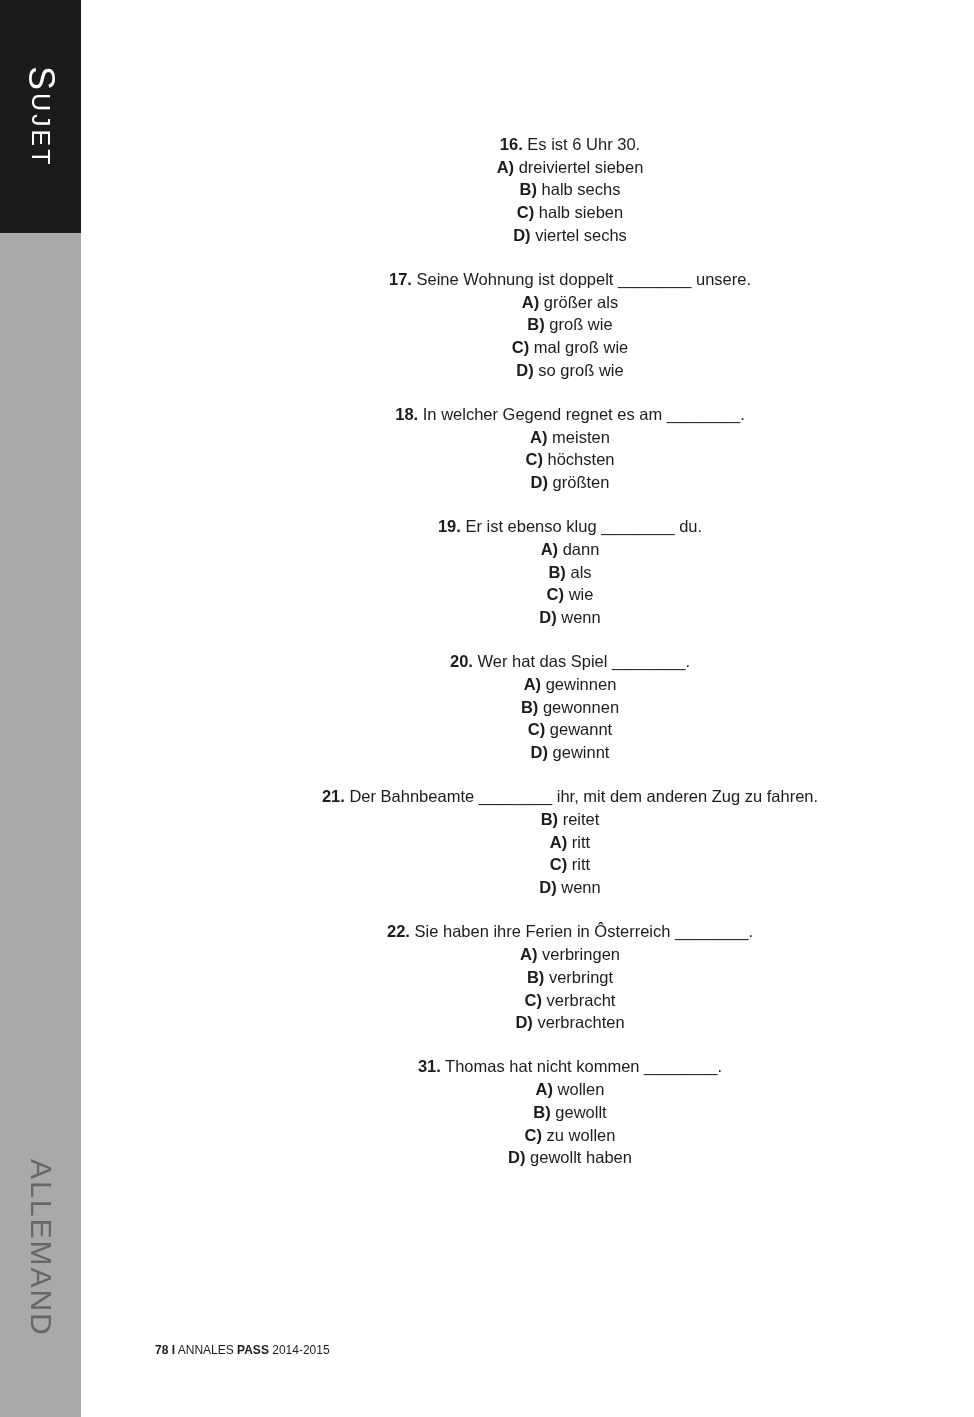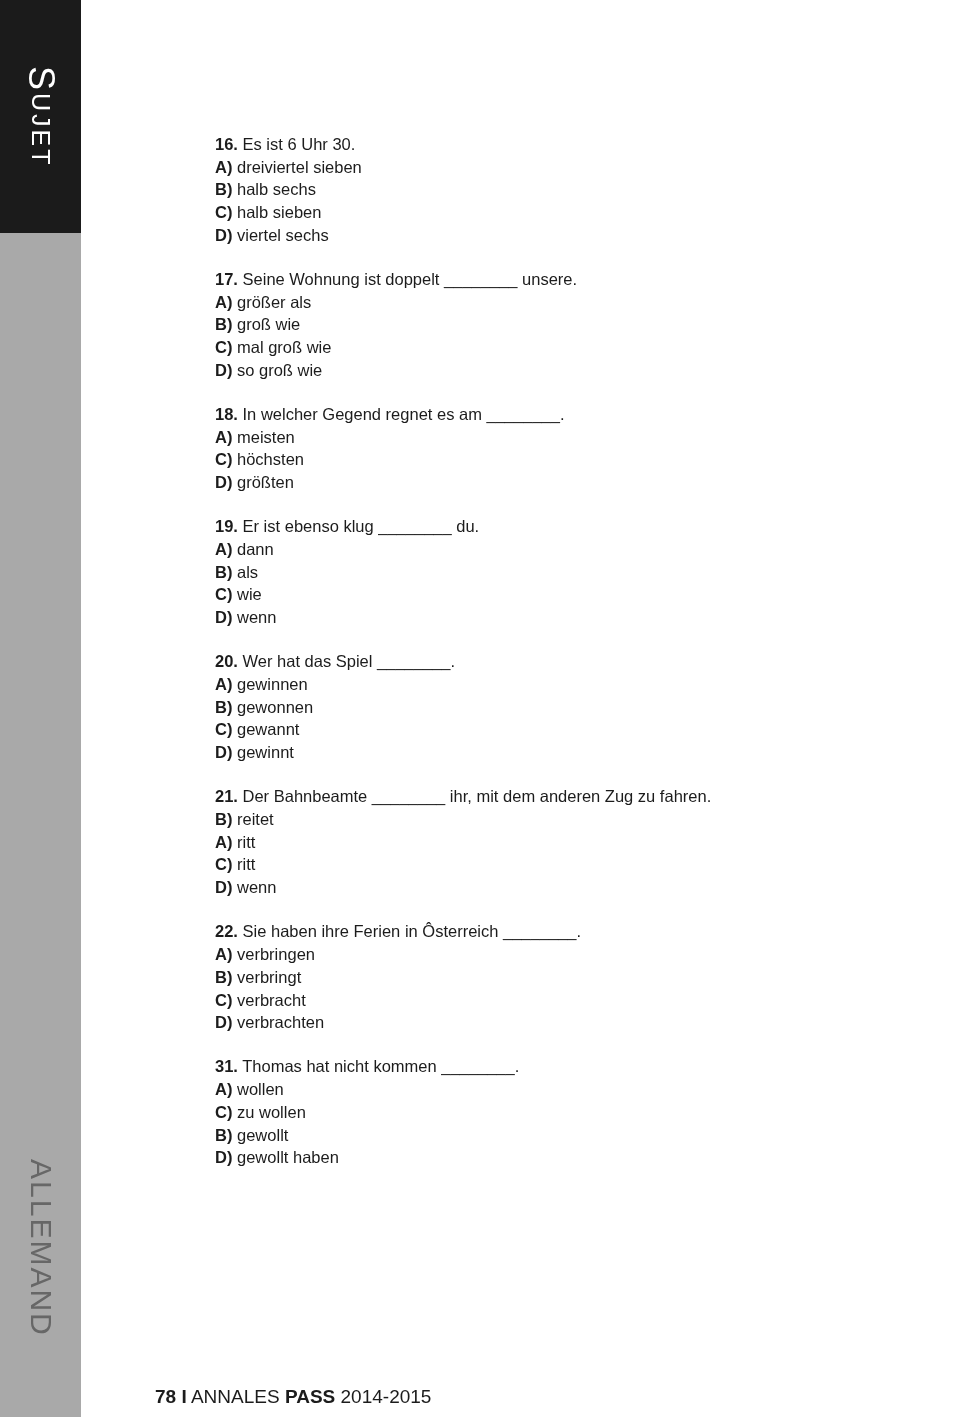--- a/index.html
+++ b/index.html
@@ -30,25 +30,25 @@
   }
   .subject-label {
     writing-mode: vertical-rl;
     font-size: 30px; color: #676767; letter-spacing: 2px;
   }
   .content {
     position: absolute; left: 215px; top: 133px; width: 710px;
     font-size: 16.5px; line-height: 22.7px;
   }
   .question { margin: 0 0 21.5px 0; }
-  .ln { white-space: nowrap; }
+  .ln { white-space: nowrap; text-align: center; }
   .b { font-weight: bold; }
   .footer {
-    position: absolute; left: 155px; top: 1386px;
-    font-size: 19px; color: #1c1c1c;
+    position: absolute; left: 155px; top: 1343px;
+    font-size: 12px; color: #1c1c1c;
   }
 </style>
 </head>
 <body>
 
 <div class="tab-black">
   <div class="tab-label"><span class="cap">S</span><span>UJET</span></div>
 </div>
 
 <div class="band-gray"></div>
@@ -110,22 +110,22 @@
     <div class="ln"><span class="b">22.</span> <span>Sie haben ihre Ferien in Ôsterreich ________.</span></div>
     <div class="ln"><span class="b">A)</span> <span>verbringen</span></div>
     <div class="ln"><span class="b">B)</span> <span>verbringt</span></div>
     <div class="ln"><span class="b">C)</span> <span>verbracht</span></div>
     <div class="ln"><span class="b">D)</span> <span>verbrachten</span></div>
   </section>
 
   <section class="question">
     <div class="ln"><span class="b">31.</span> <span>Thomas hat nicht kommen ________.</span></div>
     <div class="ln"><span class="b">A)</span> <span>wollen</span></div>
+    <div class="ln"><span class="b">B)</span> <span>gewollt</span></div>
     <div class="ln"><span class="b">C)</span> <span>zu wollen</span></div>
-    <div class="ln"><span class="b">B)</span> <span>gewollt</span></div>
     <div class="ln"><span class="b">D)</span> <span>gewollt haben</span></div>
   </section>
 
 </main>
 
 <div class="footer">
   <span class="b">78</span>
   <span class="b">I</span>
   <span>ANNALES</span>
   <span class="b">PASS</span>

